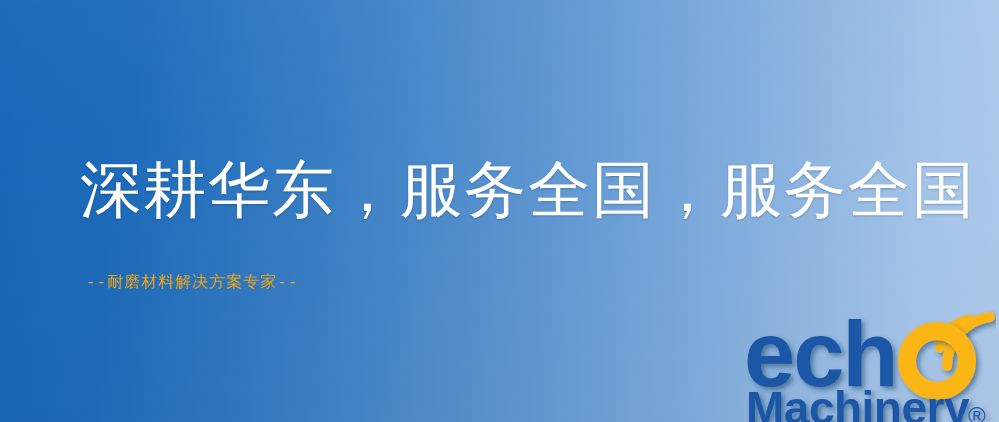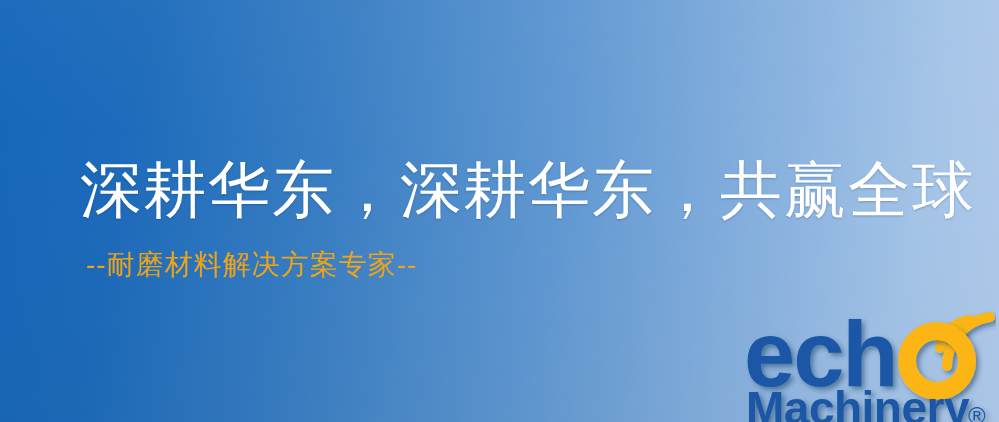--- a/index.html
+++ b/index.html
@@ -45,23 +45,23 @@
     color: #ffffff;
     letter-spacing: 2px;
     white-space: nowrap;
     text-shadow: 0 1px 2px rgba(12,45,85,0.28);
     z-index: 3;
   }
 
   .subtitle {
     position: absolute;
     left: 86px;
-    top: 252px;
-    font-family: Liberation Sans, sans-serif;
-    font-size: 28px;
+    top: 270px;
+    font-family: Liberation Mono, monospace;
+    font-size: 16px;
     line-height: 26px;
     color: #efa418;
     letter-spacing: 1px;
     white-space: nowrap;
     z-index: 3;
   }
 
   
   .logo {
     position: absolute;
@@ -71,21 +71,21 @@
     height: 124px;
     z-index: 4;
   }
   .logo svg { display: block; }
 </style>
 </head>
 <body>
 
 <div id="banner">
 
-  <div class="headline">深耕华东，深耕华东，共赢全球</div>
+  <div class="headline">深耕华东，服务全国，服务全国</div>
 
   <div class="subtitle">--耐磨材料解决方案专家--</div>
 
   <div class="logo">
     <svg width="252" height="124" viewBox="0 0 252 124" xmlns="http://www.w3.org/2000/svg">
       <defs>
         <filter id="ds" x="-25%" y="-25%" width="160%" height="160%">
           <feDropShadow dx="3" dy="3" stdDeviation="2.4" flood-color="#0b2a50" flood-opacity="0.45"></feDropShadow>
         </filter>
       </defs>

